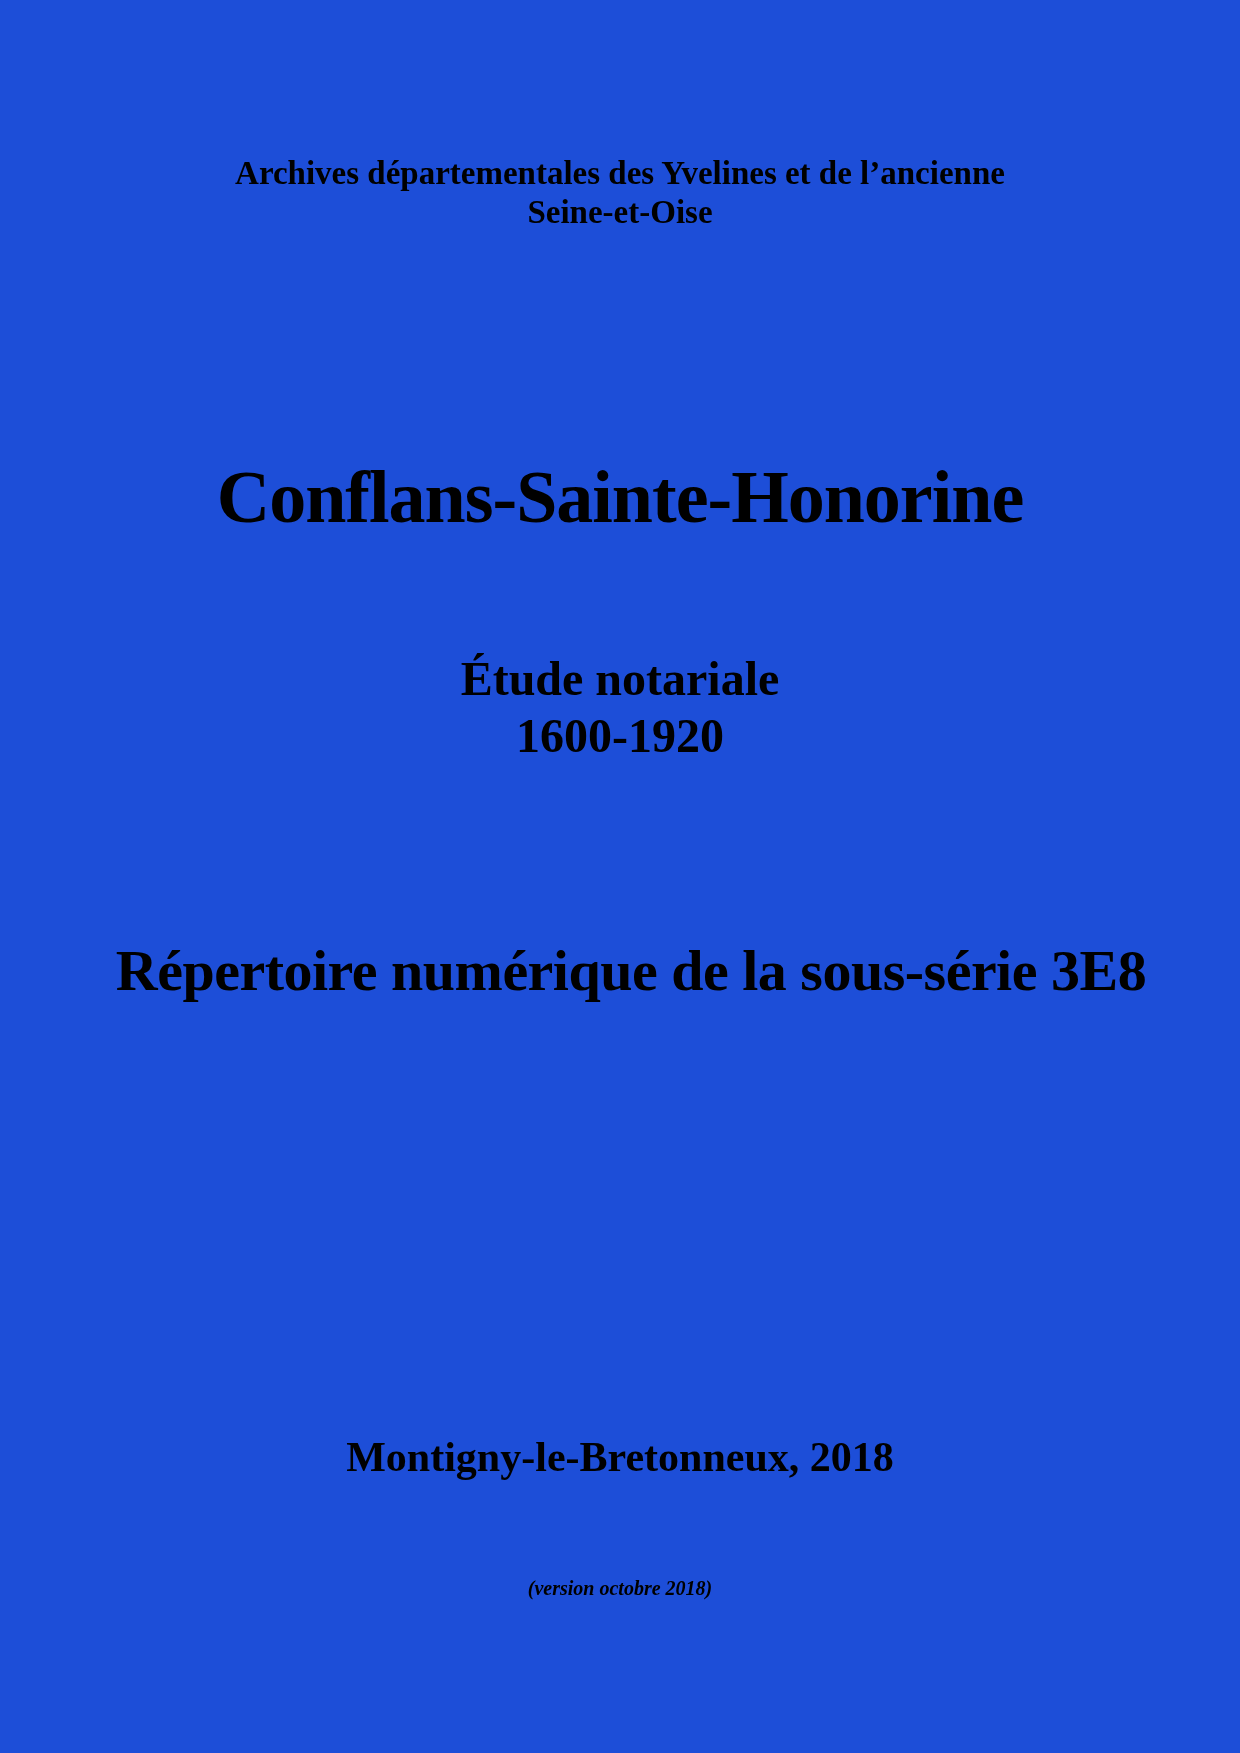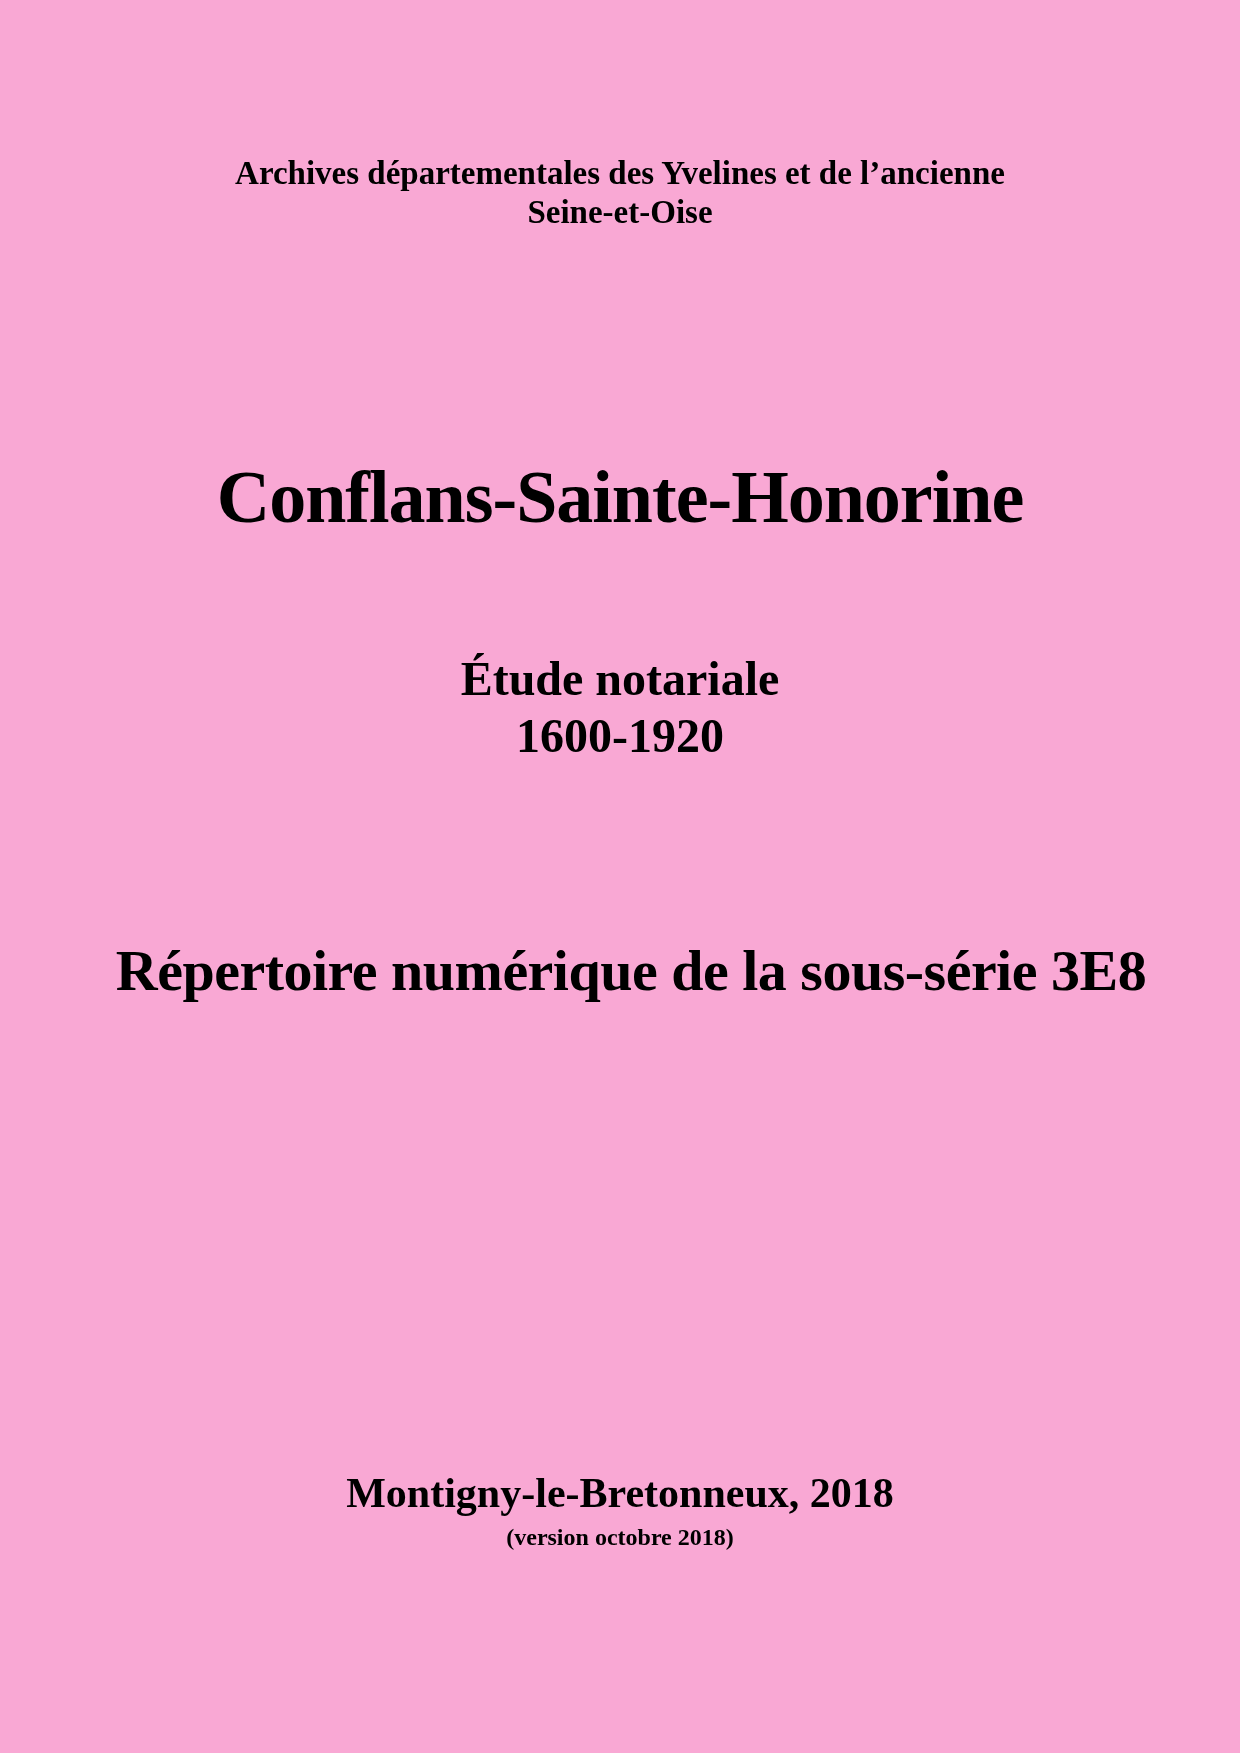--- a/index.html
+++ b/index.html
@@ -4,42 +4,42 @@
 <style>
   html, body {
     margin: 0;
     padding: 0;
     background: #ffffff;
   }
   .page {
     position: relative;
     width: 1240px;
     height: 1753px;
-    background: #f9a8d4;
+    background: #1d4ed8;
     overflow: hidden;
     font-family: "Liberation Serif", "DejaVu Serif", serif;
     font-weight: bold;
     color: #000000;
   }
   .line {
     position: absolute;
     left: 0;
     width: 100%;
     text-align: center;
     line-height: 1;
     white-space: nowrap;
   }
   .inst-1 { top: 157px; font-size: 33px; }
   .inst-2 { top: 196px; font-size: 33px; }
   .doc-title { top: 460px; font-size: 74px; letter-spacing: -1px; }
   .sub-1 { top: 655px; font-size: 48px; }
   .sub-2 { top: 712px; font-size: 48px; }
   .series { top: 942px; font-size: 58px; letter-spacing: -0.5px; margin-left: 11px; }
-  .imprint-1 { top: 1472px; font-size: 42px; }
-  .imprint-2 { top: 1525px; font-size: 24px; }
+  .imprint-1 { top: 1436px; font-size: 42px; }
+  .imprint-2 { top: 1578px; font-size: 20px; font-style: italic; }
 </style>
 </head>
 <body>
 
 <div class="page">
   <div class="line inst-1">Archives départementales des Yvelines et de l’ancienne</div>
   <div class="line doc-title">Conflans-Sainte-Honorine</div>
 
   <div class="line inst-2">Seine-et-Oise</div>
 

